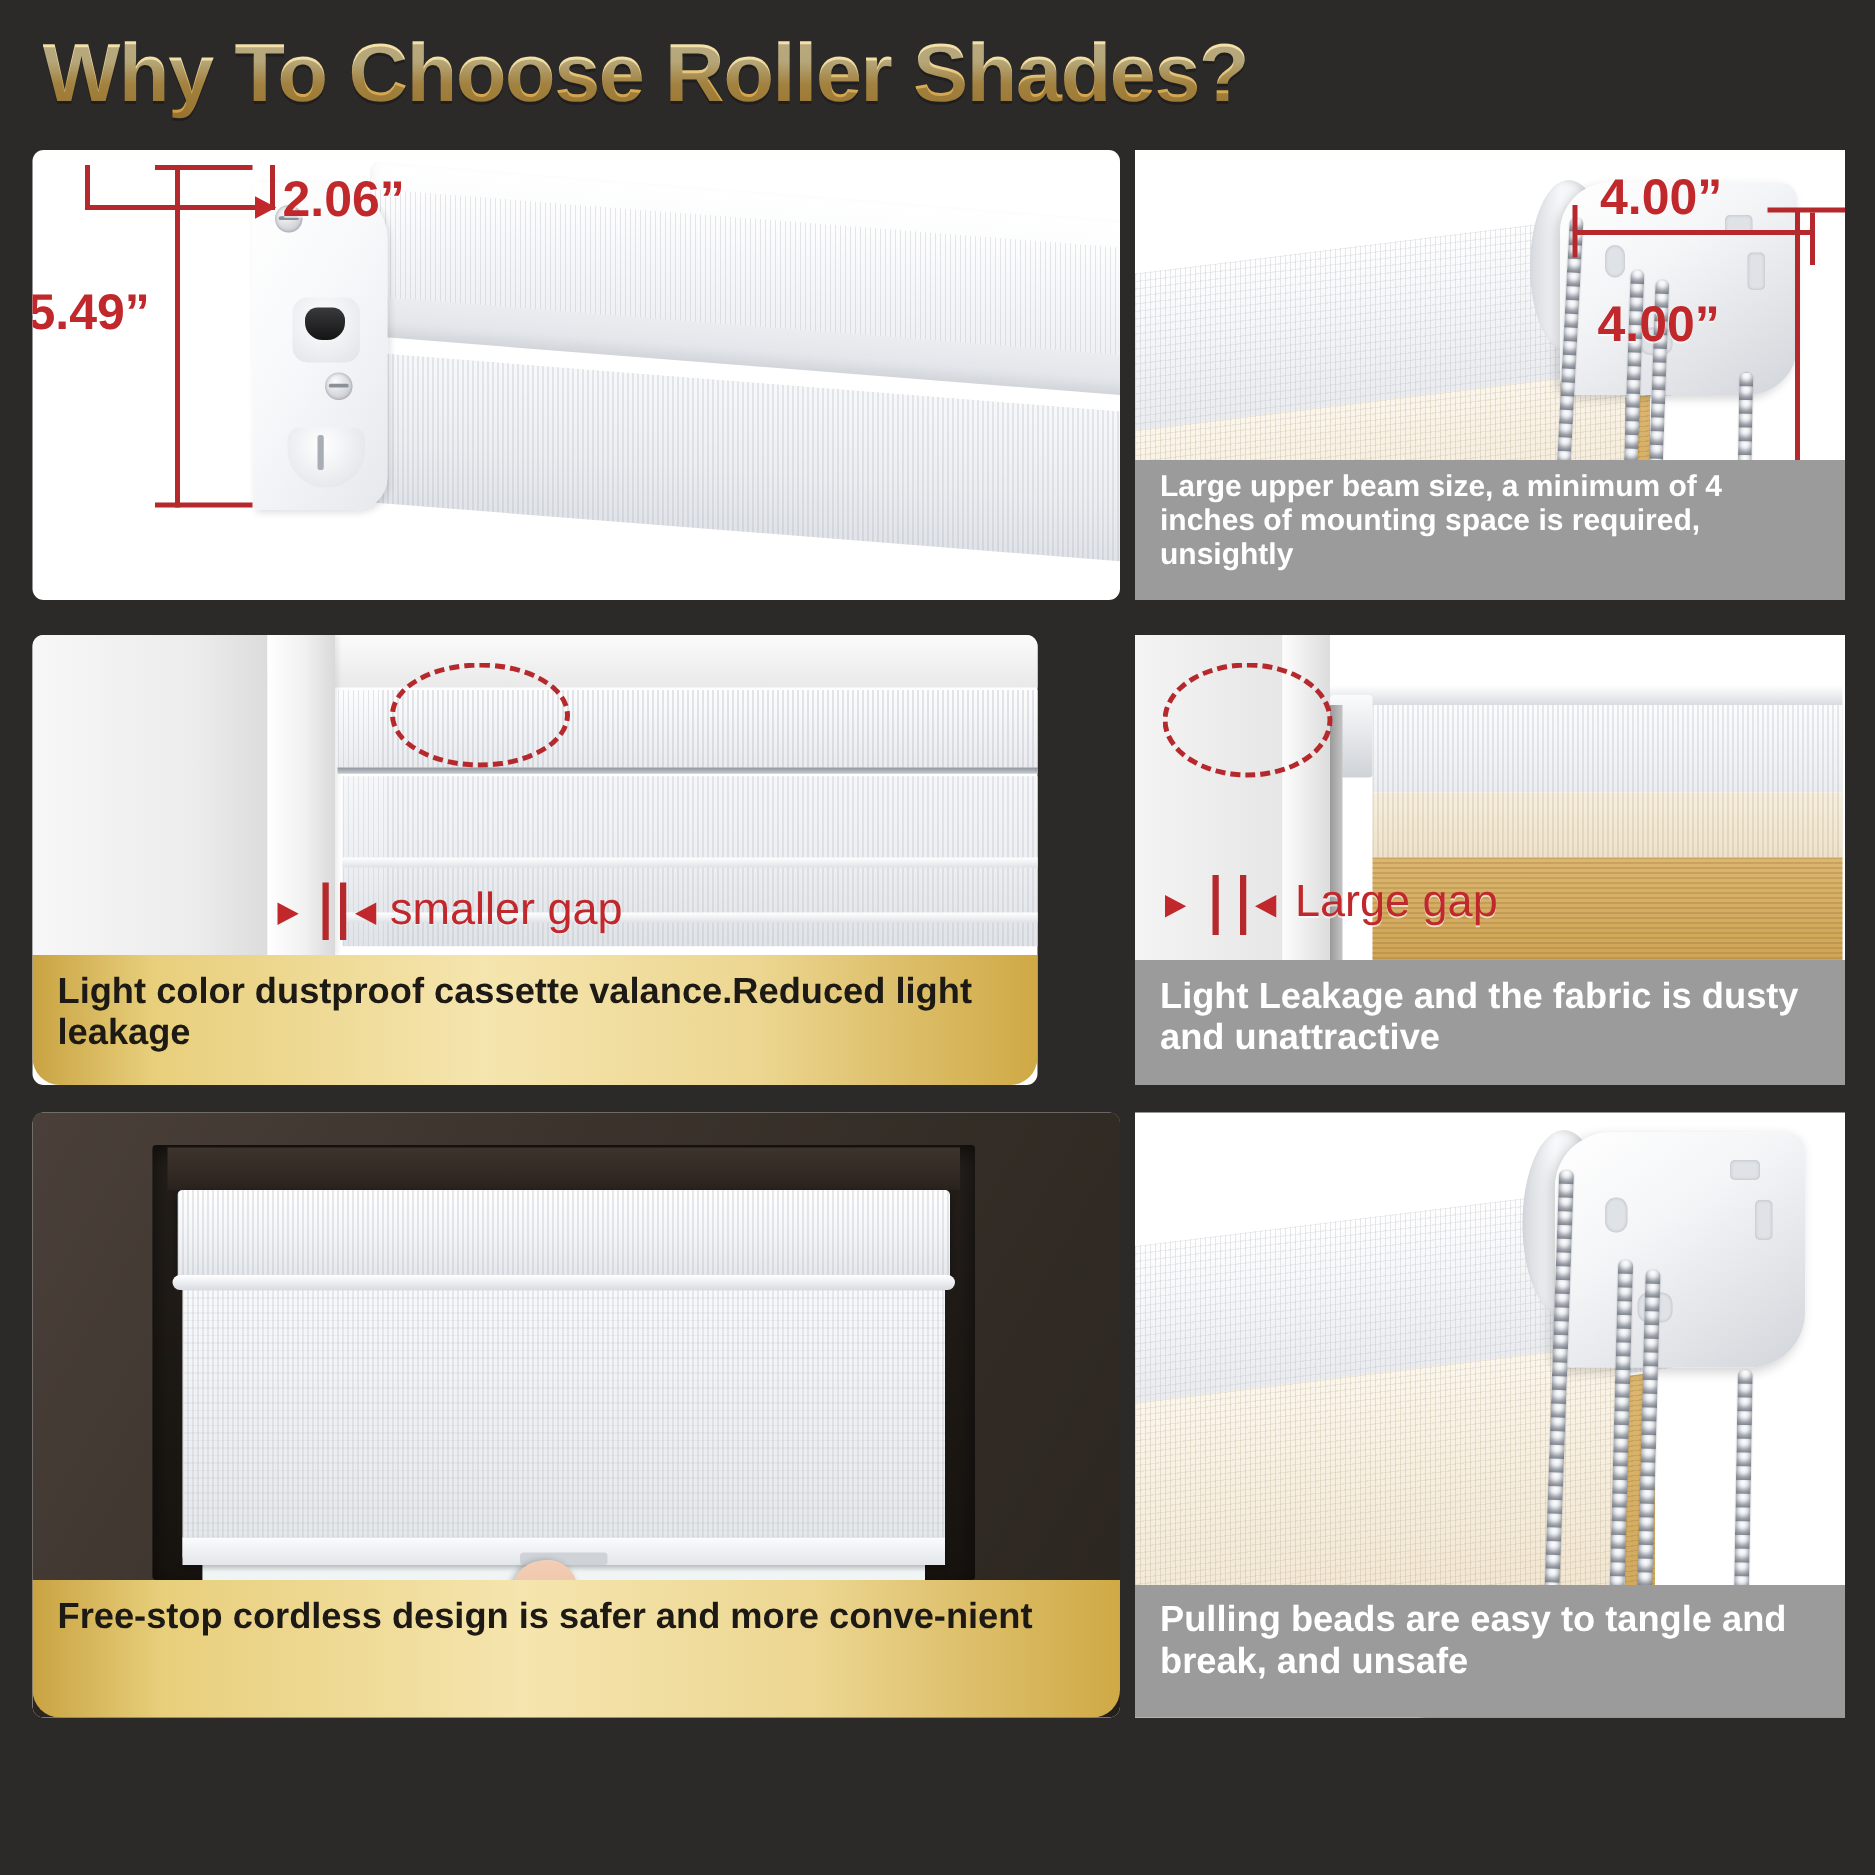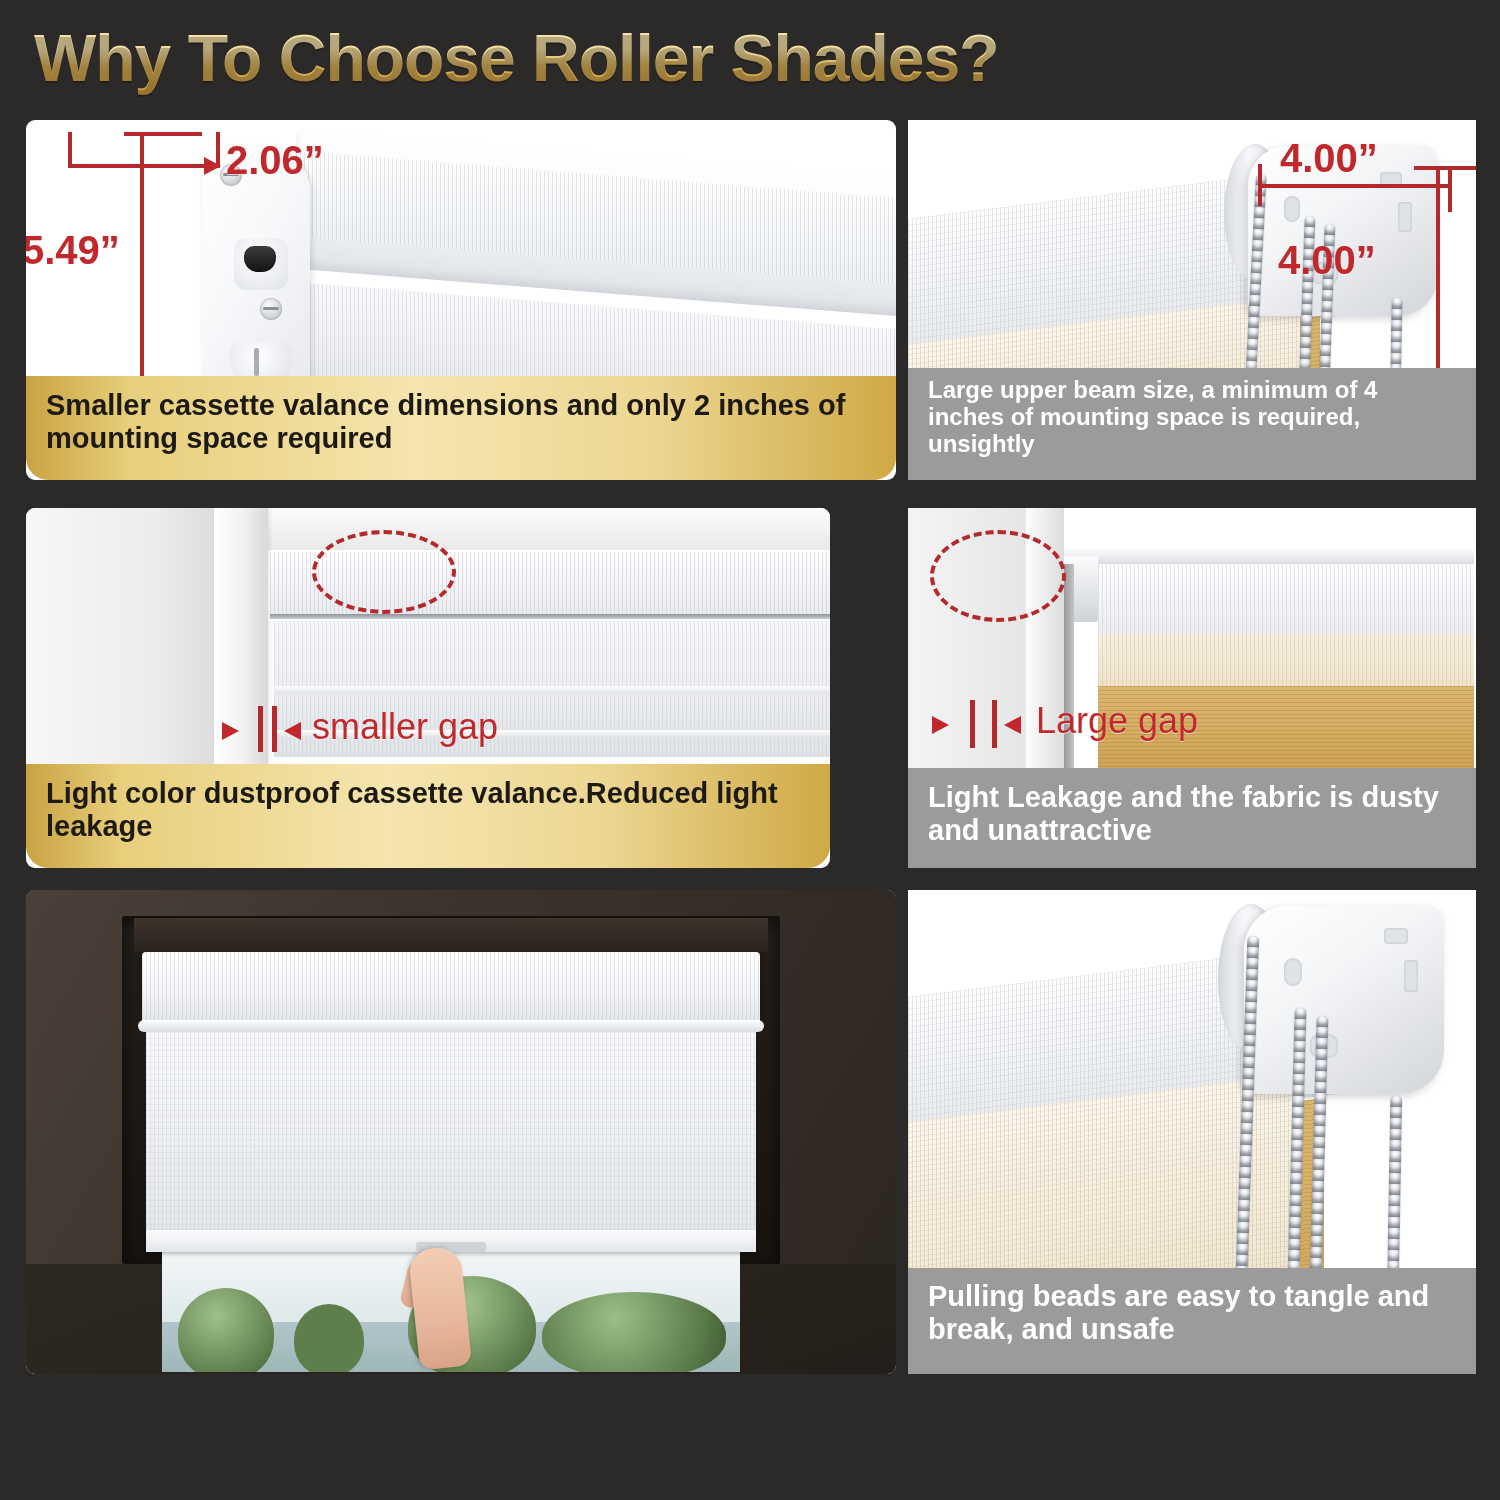--- a/index.html
+++ b/index.html
@@ -270,21 +270,20 @@
     <div class="tick" style="left:42px;top:12px;width:4px;height:36px;"></div>
     <div class="tick" style="left:190px;top:12px;width:4px;height:36px;"></div>
     <div class="arrow right" style="left:178px;top:37px;"></div>
     <div class="dimtxt" style="left:200px;top:18px;font-size:40px;">2.06”</div>
 
     <div class="dimline" style="left:114px;top:14px;width:4px;height:272px;"></div>
     <div class="tick" style="left:98px;top:12px;width:78px;height:4px;"></div>
     <div class="tick" style="left:98px;top:282px;width:78px;height:4px;"></div>
     <div class="dimtxt" style="left:-4px;top:108px;font-size:40px;">5.49”</div>
   </div>
-  <div class="cap gold">Smaller cassette valance dimensions and only 2 inches of mounting space required</div>
 </div>
 
 <div class="panel right p2">
   <div class="photo">
     <div class="p2-fabwhite wfab"></div>
     <div class="p2-tan"></div>
     <div class="p2-fabbeige bfab"></div>
     <div class="p2-roll"></div>
     <div class="p2-bracket plastic">
       <div class="p2-slot" style="left:132px;top:26px;width:22px;height:16px;"></div>
@@ -368,20 +367,21 @@
     </div>
     <div class="p5-header"></div>
     <div class="p5-cassette"></div>
     <div class="p5-lip"></div>
     <div class="p5-shade"></div>
     <div class="p5-hem"></div>
     <div class="p5-tab"></div>
     <div class="p5-thumb"></div>
     <div class="p5-hand"></div>
   </div>
+  <div class="cap gold">Free-stop cordless design is safer and more conve-nient</div>
 </div>
 
 <div class="panel right p6">
   <div class="photo">
     <div class="p6-white wfab"></div>
     <div class="p6-tan"></div>
     <div class="p6-beige bfab"></div>
     <div class="p6-roll"></div>
     <div class="p6-bracket plastic">
       <div class="p2-slot" style="left:140px;top:22px;width:24px;height:16px;"></div>

